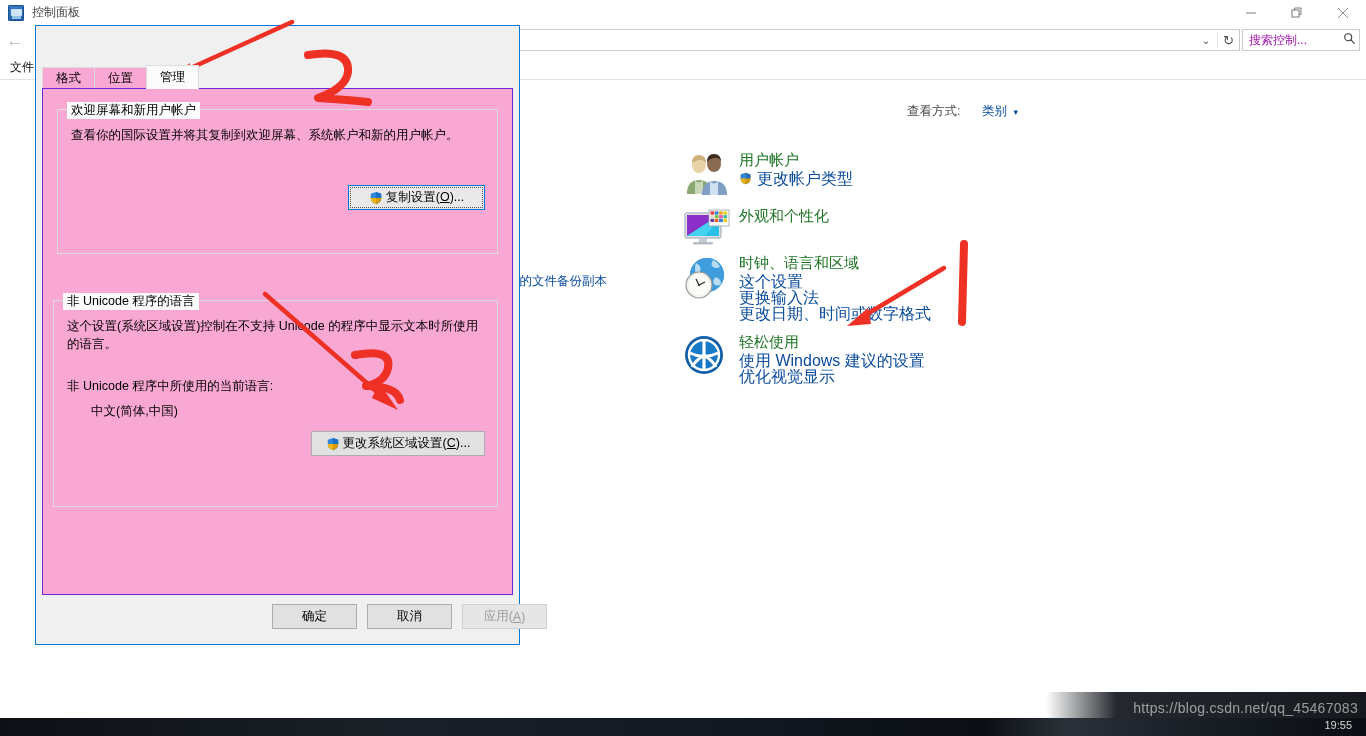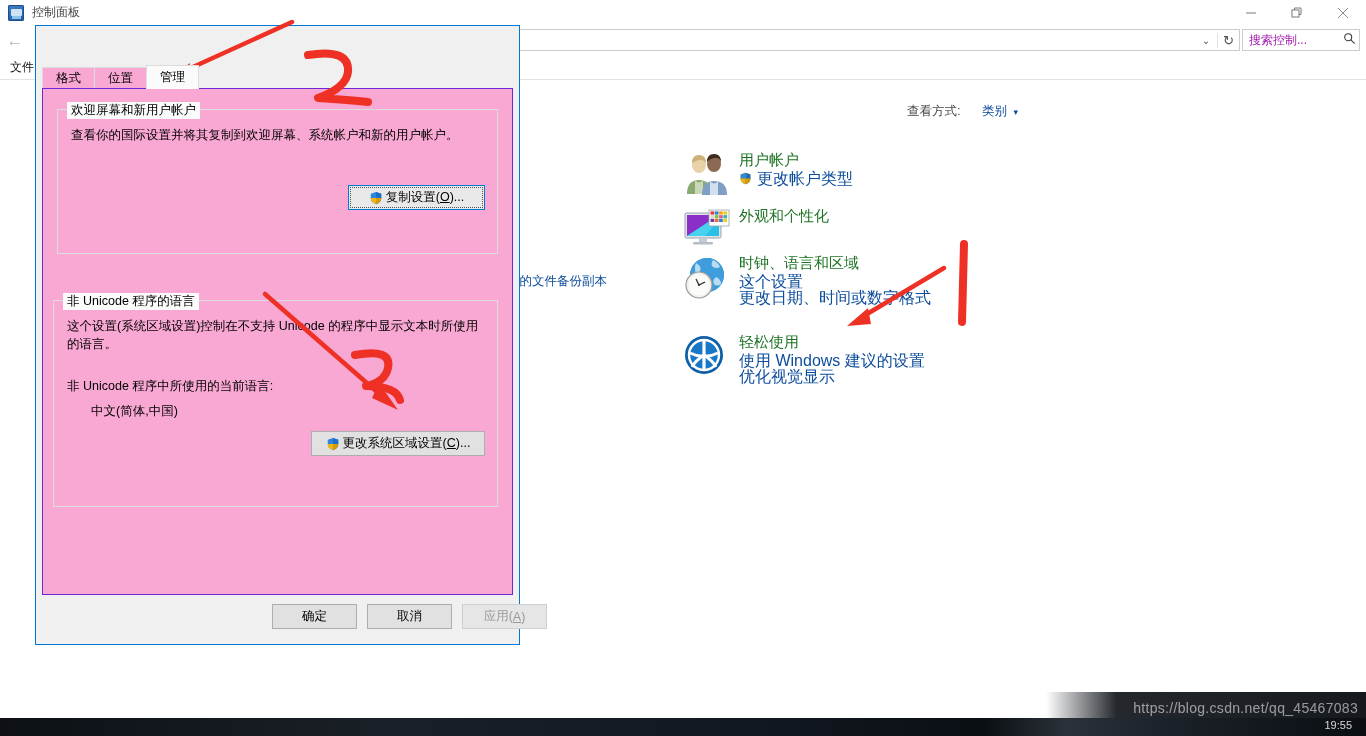--- a/index.html
+++ b/index.html
@@ -317,20 +317,21 @@
             <path d="M33 22 q5 2 5 7 q-4 3-7 0 q-2-4 2-7z" fill="#cfe8f7" opacity=".85"></path>
             <circle cx="16" cy="30" r="13" fill="#f1f1ee" stroke="#9a9a95" stroke-width="1.2"></circle>
             <circle cx="16" cy="30" r="10.5" fill="#fbfbf8"></circle>
             <line x1="16" y1="30" x2="22" y2="27" stroke="#2a2a2a" stroke-width="1.3"></line>
             <line x1="16" y1="30" x2="13" y2="24" stroke="#2a2a2a" stroke-width="1.3"></line>
             <circle cx="16" cy="30" r="1.1" fill="#2a2a2a"></circle>
           </svg>
         </div>
         <div class="cat-title">时钟、语言和区域</div>
         <a class="cat-link">这个设置</a>
+        <a class="cat-link">更换输入法</a>
         <a class="cat-link">更改日期、时间或数字格式</a>
       </div>
 
       <div class="cat" style="min-height:60px;">
         <div class="cat-icon">
           <svg width="48" height="44" viewBox="0 0 48 44">
             <circle cx="21" cy="21" r="19" fill="#0f5fa8"></circle>
             <circle cx="21" cy="21" r="16" fill="#1878c8"></circle>
             <circle cx="21" cy="21" r="15" fill="none" stroke="#ffffff" stroke-width="2.4"></circle>
             <rect x="19.4" y="7" width="3.2" height="28" fill="#ffffff"></rect>

